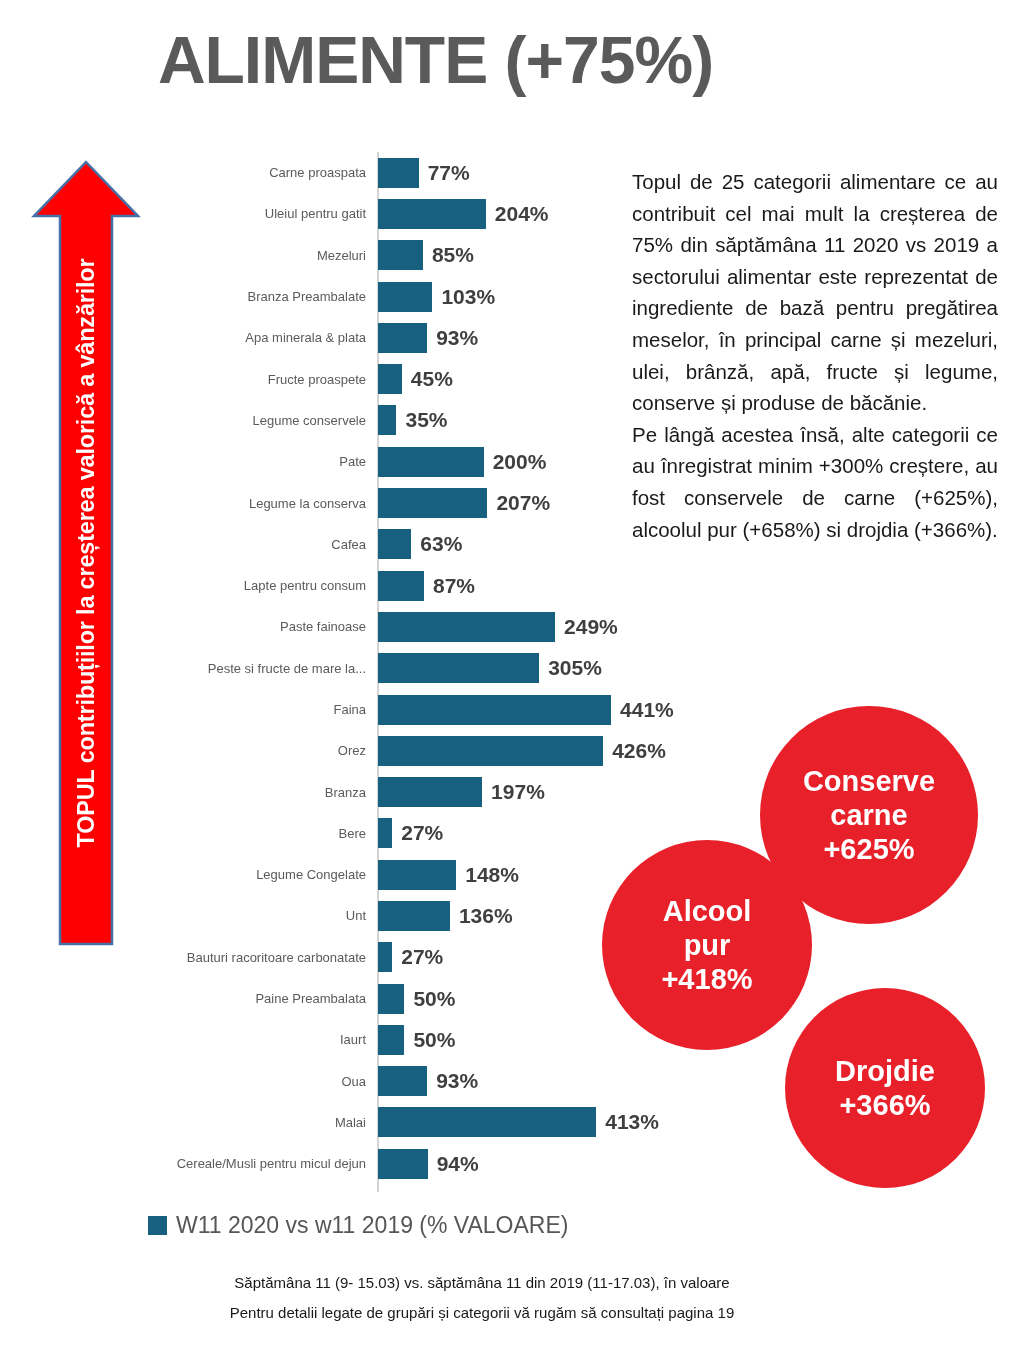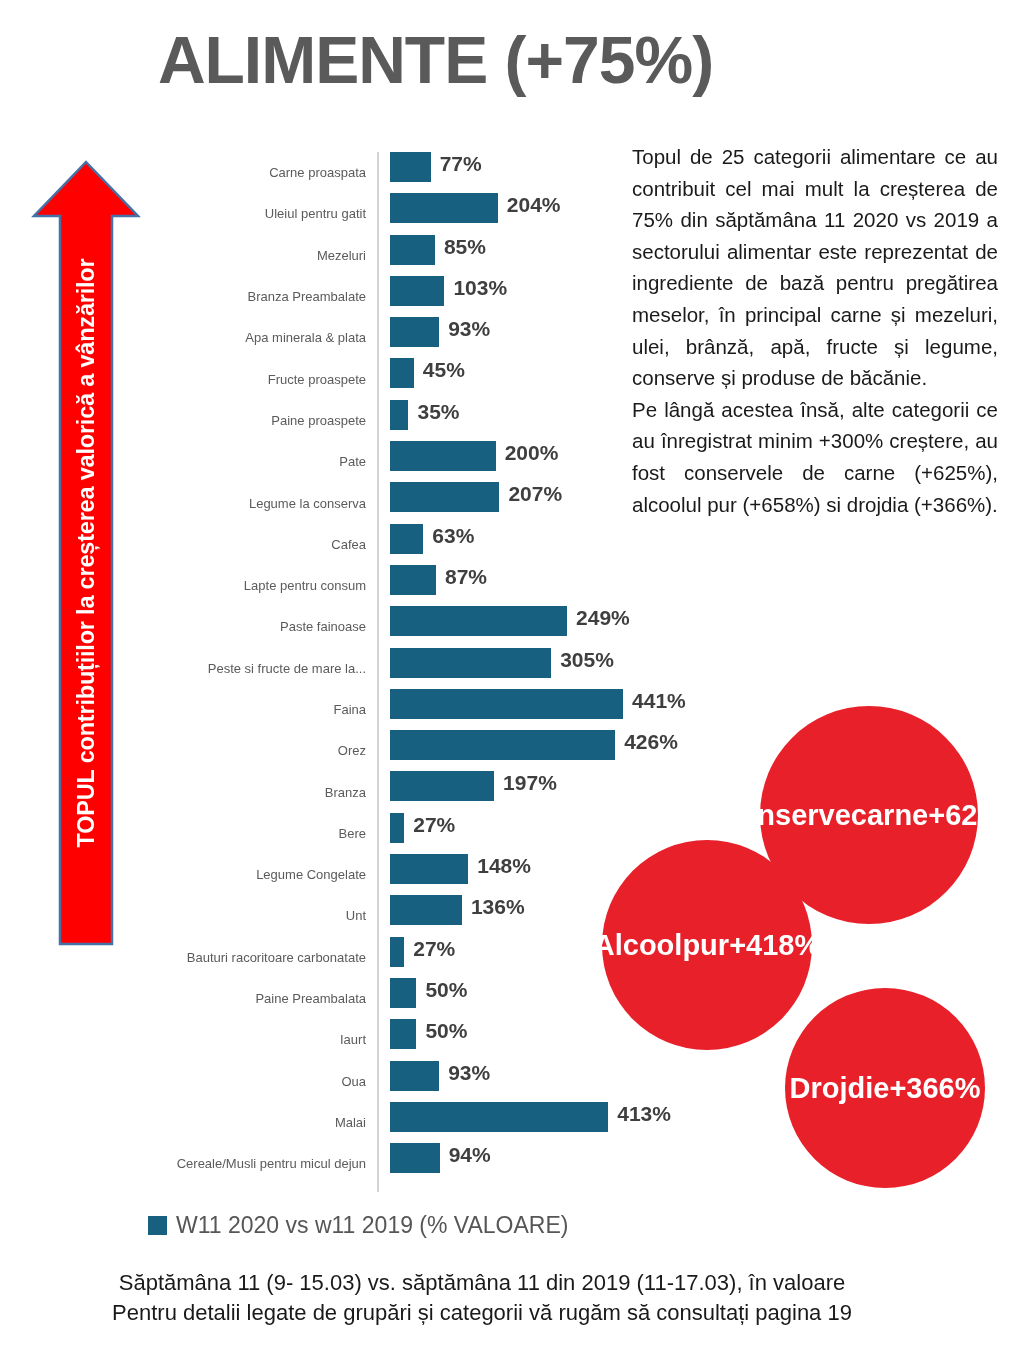--- a/index.html
+++ b/index.html
@@ -77,21 +77,21 @@
     color: #5b5b5b;
     white-space: nowrap;
     overflow: visible;
   }
   .bar-area {
     position: absolute;
     left: 378px;
     top: 0;
     height: 41.3px;
     display: flex;
-    padding-left: 12px;
+    align-items: center;
   }
   .bar {
     height: 30px;
     background: #186080;
   }
   .bar-value {
     margin-left: 9px;
     font-size: 21px;
     font-weight: bold;
     color: #3f3f3f;
@@ -123,38 +123,38 @@
   #legend-label {
     font-size: 23px;
     color: #565656;
     white-space: nowrap;
   }
 
   
   #side-text {
     position: absolute;
     left: 632px;
-    top: 141px;
+    top: 166px;
     width: 366px;
     font-size: 20.5px;
     line-height: 31.6px;
     color: #1a1a1a;
     text-align: justify;
   }
   #side-text p { margin: 0; }
 
   
   .bubble {
     position: absolute;
     border-radius: 50%;
     background: #E8202A;
     color: #ffffff;
     font-weight: bold;
     display: flex;
-    flex-direction: row;
+    flex-direction: column;
     align-items: center;
     justify-content: center;
     text-align: center;
     line-height: 1.18;
   }
   #bubble-conserve {
     left: 760px; top: 706px;
     width: 218px; height: 218px;
     font-size: 29px;
   }
@@ -171,21 +171,21 @@
   }
   .bubble span { display: block; }
 
   
   #footnotes {
     position: absolute;
     left: 0;
     top: 1268px;
     width: 964px;
     text-align: center;
-    font-size: 22px;
+    font-size: 15px;
     line-height: 30px;
     color: #1a1a1a;
   }
   #footnotes div { white-space: nowrap; }
 </style>
 </head>
 <body>
 
 <div id="page-title">ALIMENTE (+75%)</div>
 
@@ -235,21 +235,21 @@
       </div>
     </div>
     <div class="bar-row">
       <div class="cat-label">Fructe proaspete</div>
       <div class="bar-area">
         <div class="bar" style="width: 23.7825px; background: rgb(24, 96, 128);"></div>
         <div class="bar-value">45%</div>
       </div>
     </div>
     <div class="bar-row">
-      <div class="cat-label">Paine proaspete</div>
+      <div class="cat-label">Legume conservele</div>
       <div class="bar-area">
         <div class="bar" style="width: 18.4975px; background: rgb(24, 96, 128);"></div>
         <div class="bar-value">35%</div>
       </div>
     </div>
     <div class="bar-row">
       <div class="cat-label">Pate</div>
       <div class="bar-area">
         <div class="bar" style="width: 105.7px; background: rgb(24, 96, 128);"></div>
         <div class="bar-value">200%</div>

